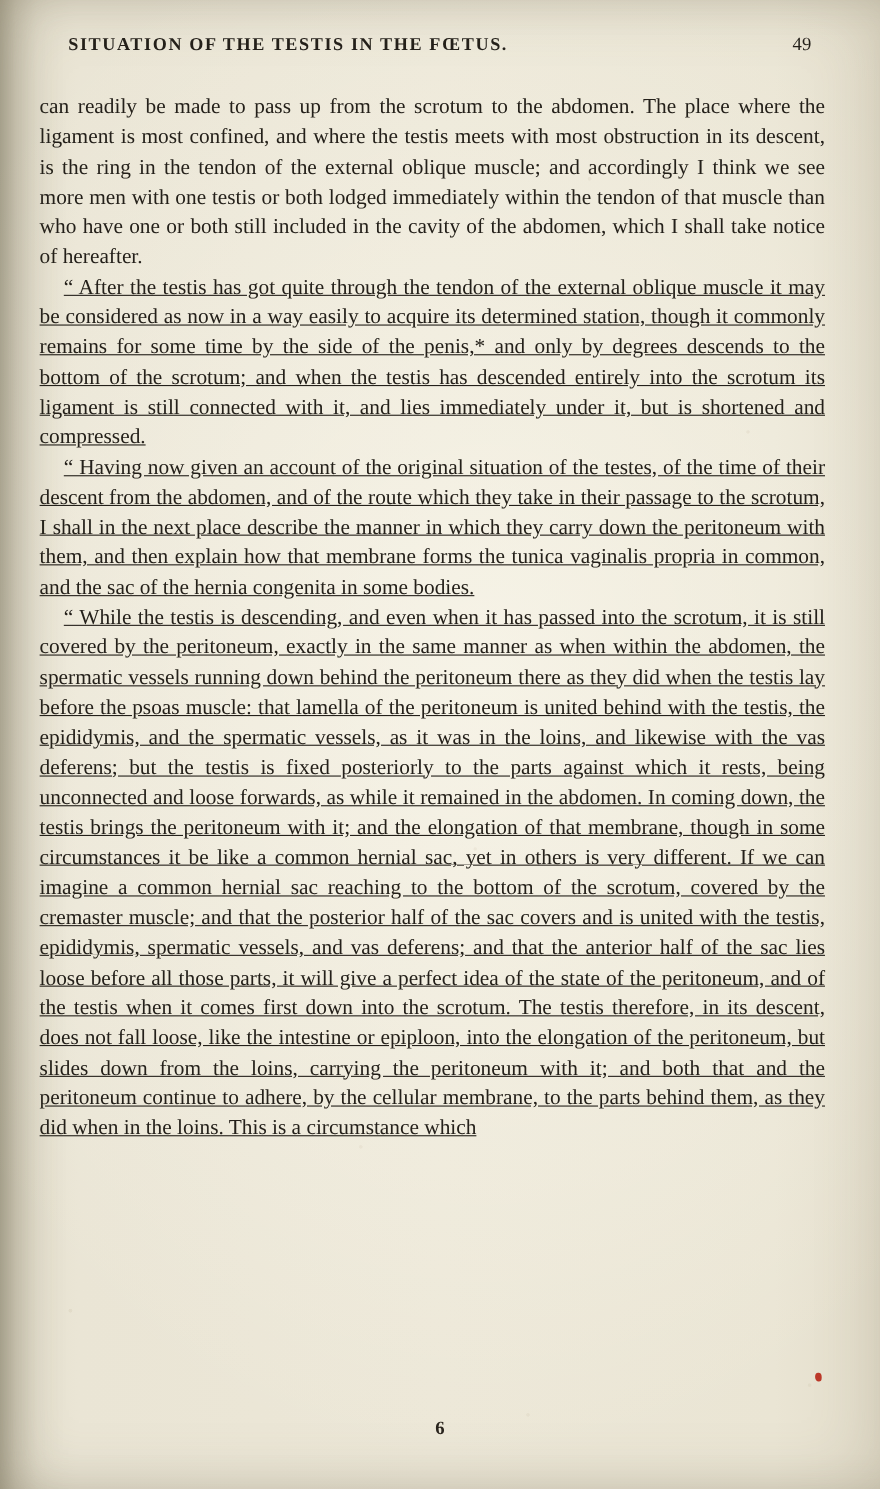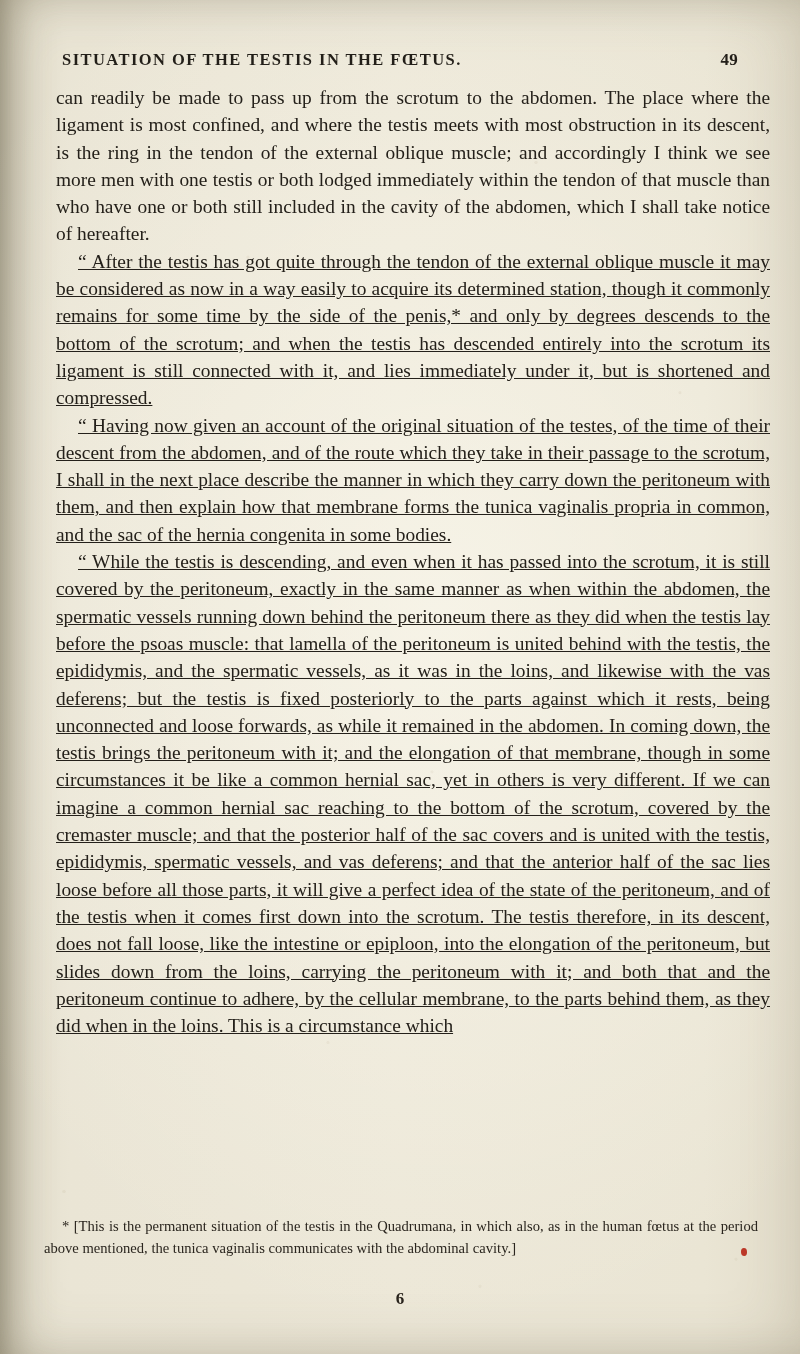--- a/index.html
+++ b/index.html
@@ -46,39 +46,38 @@
   }
 
   .running-head {
     position: absolute;
     left: 62px;
     top: 30px;
     width: 676px;
     display: flex;
     align-items: flex-end;
     justify-content: space-between;
-    margin-top: 20px;
   }
   .rh-title {
     font-size: 16.5px;
     letter-spacing: 1.45px;
     font-weight: 700;
     color: #231f19;
     white-space: nowrap;
   }
   .rh-folio {
     font-size: 17px;
-    font-weight: 700;
+    font-weight: 400;
     color: #231f19;
     letter-spacing: .3px;
   }
 
   .body-text {
     position: absolute;
-    left: 56px;
+    left: 36px;
     top: 84px;
     width: 714px;
     font-size: 19.4px;
     line-height: 27.3px;
     text-align: justify;
     text-justify: inter-word;
     color: #24201a;
     -webkit-font-smoothing: antialiased;
   }
   .body-text p {
@@ -136,22 +135,19 @@
     <span class="rh-folio">49</span>
   </div>
 
   <div class="body-text">
     <p>can readily be made to pass up from the scrotum to the abdomen. The place where the ligament is most confined, and where the testis meets with most obstruction in its descent, is the ring in the tendon of the external oblique muscle; and accordingly I think we see more men with one testis or both lodged immediately within the tendon of that muscle than who have one or both still included in the cavity of the abdomen, which I shall take notice of hereafter.</p>
     <p class="indent">“ After the testis has got quite through the tendon of the external oblique muscle it may be considered as now in a way easily to acquire its determined station, though it commonly remains for some time by the side of the penis,* and only by degrees descends to the bottom of the scrotum; and when the testis has descended entirely into the scrotum its ligament is still connected with it, and lies immediately under it, but is shortened and compressed.</p>
     <p class="indent">“ Having now given an account of the original situation of the testes, of the time of their descent from the abdomen, and of the route which they take in their passage to the scrotum, I shall in the next place describe the manner in which they carry down the peritoneum with them, and then explain how that membrane forms the tunica vaginalis propria in common, and the sac of the hernia congenita in some bodies.</p>
     <p class="indent">“ While the testis is descending, and even when it has passed into the scrotum, it is still covered by the peritoneum, exactly in the same manner as when within the abdomen, the spermatic vessels running down behind the peritoneum there as they did when the testis lay before the psoas muscle: that lamella of the peritoneum is united behind with the testis, the epididymis, and the spermatic vessels, as it was in the loins, and likewise with the vas deferens; but the testis is fixed posteriorly to the parts against which it rests, being unconnected and loose forwards, as while it remained in the abdomen.  In coming down, the testis brings the peritoneum with it; and the elongation of that membrane, though in some circumstances it be like a common hernial sac, yet in others is very different.  If we can imagine a common hernial sac reaching to the bottom of the scrotum, covered by the cremaster muscle; and that the posterior half of the sac covers and is united with the testis, epididymis, spermatic vessels, and vas deferens; and that the anterior half of the sac lies loose before all those parts, it will give a perfect idea of the state of the peritoneum, and of the testis when it comes first down into the scrotum.  The testis therefore, in its descent, does not fall loose, like the intestine or epiploon, into the elongation of the peritoneum, but slides down from the loins, carrying the peritoneum with it; and both that and the peritoneum continue to adhere, by the cellular membrane, to the parts behind them, as they did when in the loins.  This is a circumstance which</p>
   </div>
 
-  <div class="footnote">
-    <p>* [This is the permanent situation of the testis in the Quadrumana, in which also, as in the human fœtus at the period above mentioned, the tunica vaginalis communicates with the abdominal cavity.]</p>
-  </div>
 
   <div class="signature">6</div>
 
   <div class="ink-speck"></div>
 
   <div class="vignette"></div>
 </div>
 
 </body></html>

